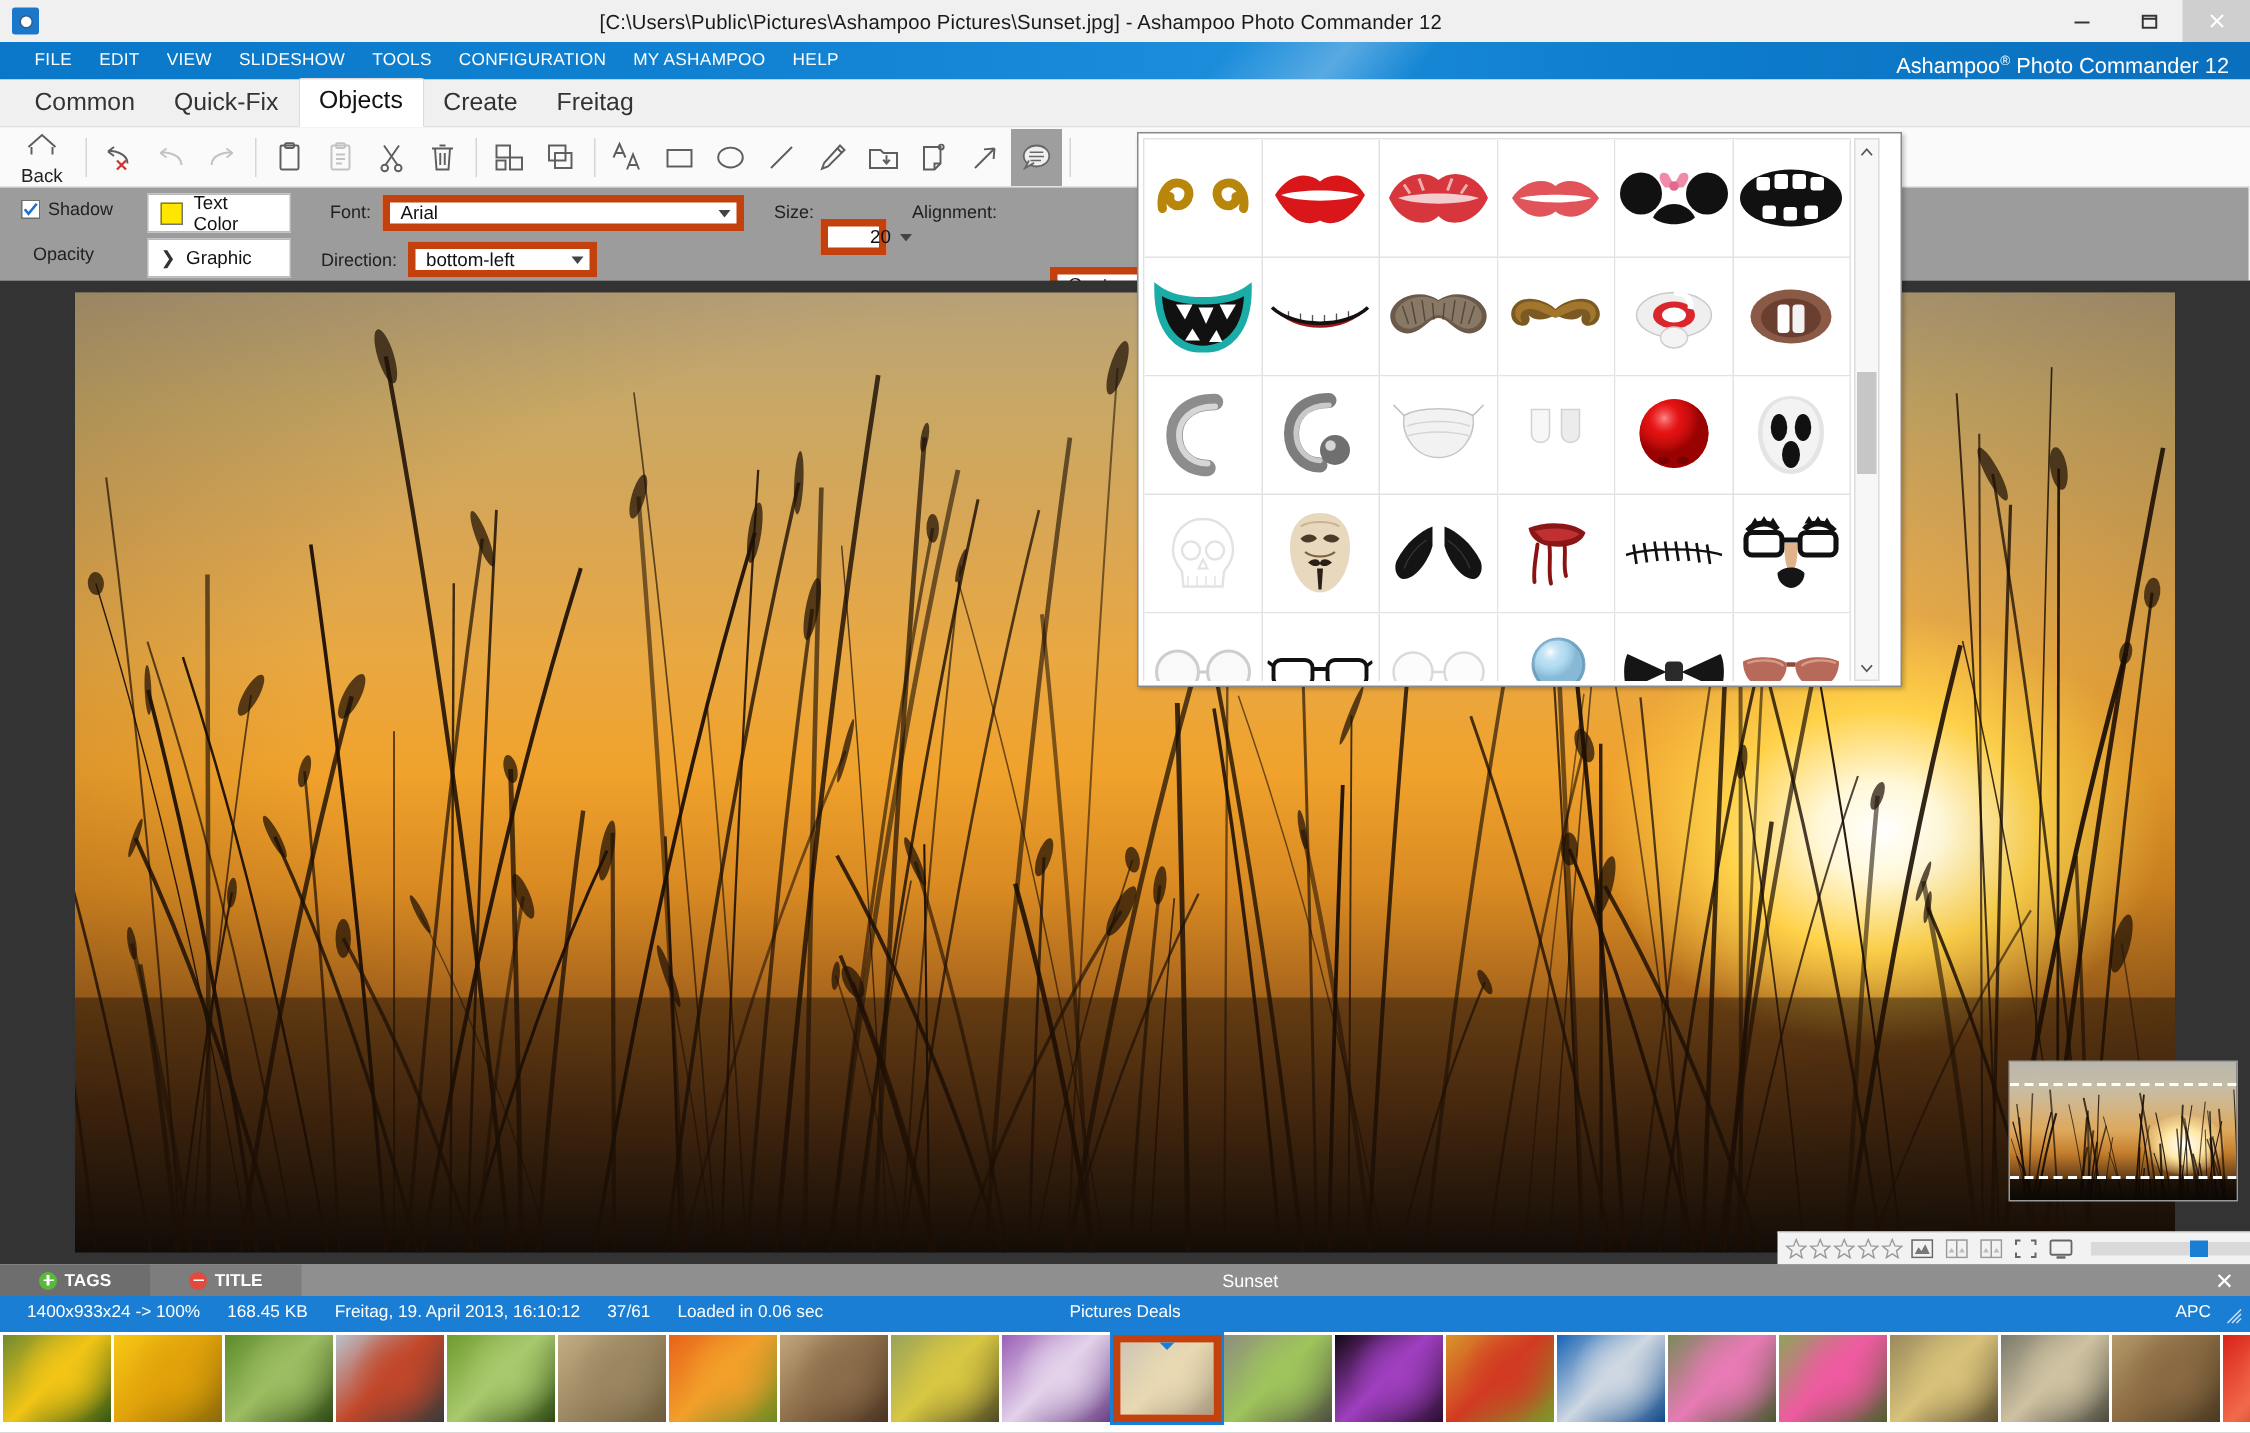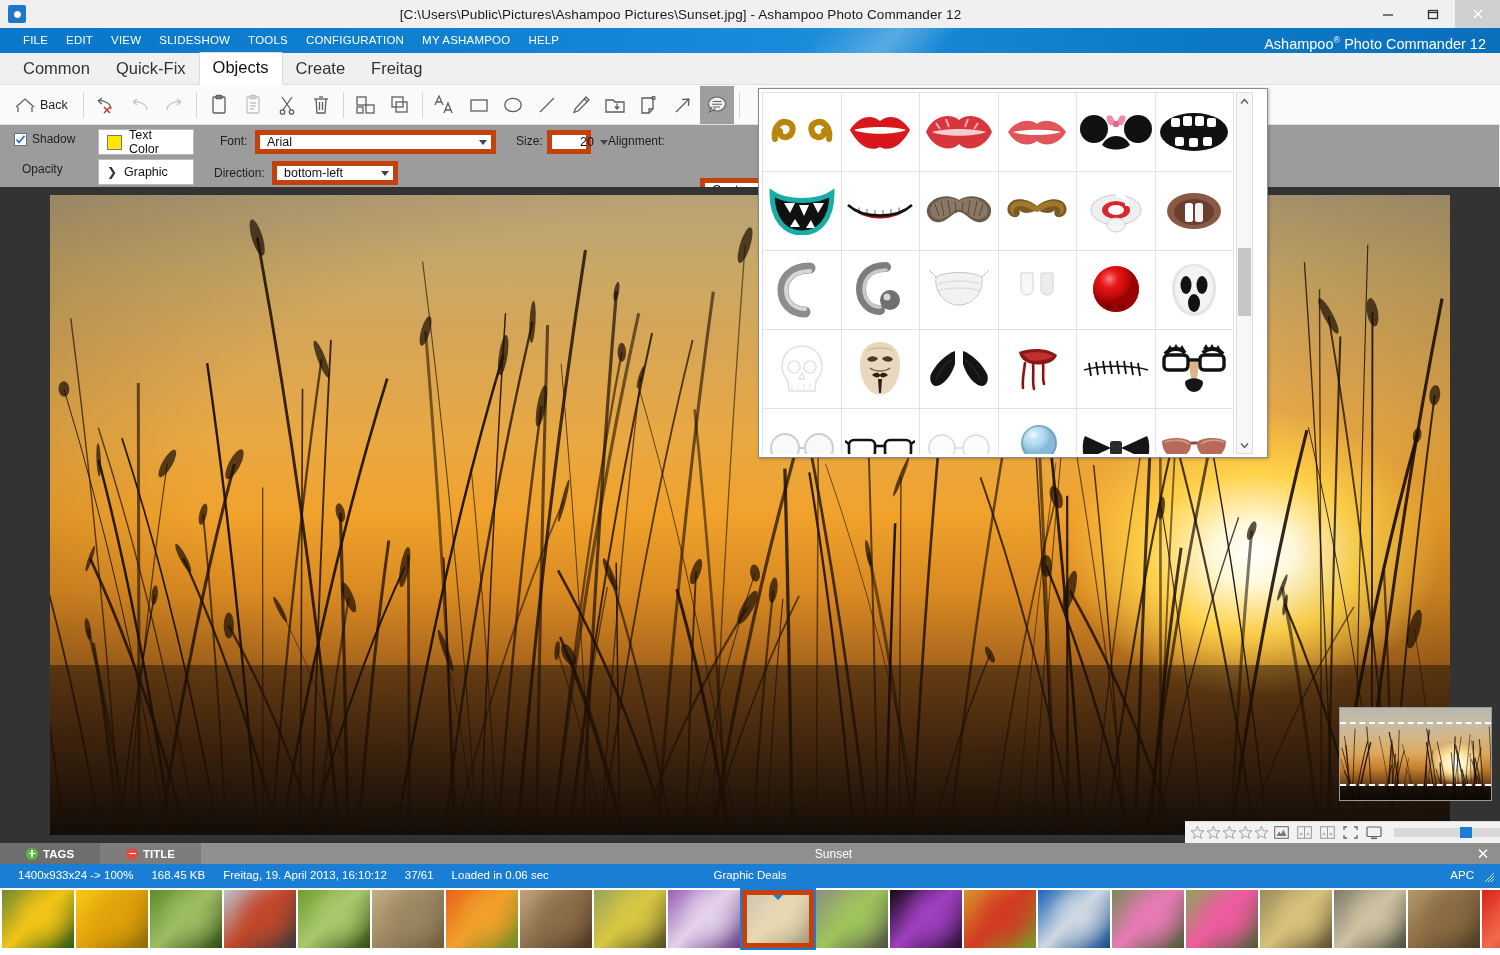--- a/index.html
+++ b/index.html
@@ -68,21 +68,21 @@
 
   
   .toolbar {
     position: absolute; left: 0; top: 85px; width: 1500px; height: 40px;
     background: #fafafa; display: flex; align-items: center;
     border-bottom: 1px solid #e3e3e3;
   }
   .tb-btn {
     width: 34px; height: 38px; display: flex; align-items: center; justify-content: center;
   }
-  .tb-btn.wide { width: auto; padding: 0 10px 0 6px; gap: 4px; font-size: 12.5px; color: #222; }
+  .tb-btn.wide { width: auto; padding: 0 10px 0 6px; gap: 4px; font-size: 12.5px; color: #222; flex-direction: column; }
   .tb-btn.disabled svg { opacity: .35; }
   .tb-btn.selected { background: #9e9e9e; }
   .tb-sep { width: 1px; height: 26px; background: #d6d6d6; margin: 0 5px; }
   .tb-icon { stroke: #5e5e5e; stroke-width: 1.3; fill: none; }
 
   
   .optionsbar {
     position: absolute; left: 0; top: 125px; width: 1499px; height: 62px;
     background: #9c9c9c;
   }
@@ -428,21 +428,21 @@
       <span class="opt-label">Font:</span>
     </div>
     <div class="sel" style="position:absolute; left:255px; top:5px; width:241px;">
       <span>Arial</span>
       <span class="caret"></span>
     </div>
 
     <div class="opt-row" style="left:516px; top:9px;">
       <span class="opt-label">Size:</span>
     </div>
-    <div class="sel" style="position:absolute; left:547px; top:5px; width:44px;padding-left:28px;">
+    <div class="sel" style="position:absolute; left:547px; top:21px; width:44px;padding-left:28px;">
       <span>20</span>
       <span class="caret"></span>
     </div>
 
     <div class="opt-row" style="left:608px; top:9px;">
       <span class="opt-label">Alignment:</span>
     </div>
     <div class="sel" style="position:absolute; left:700px; top:5px; width:68px;margin-top:48px;">
       <span>Center</span>
       <span class="caret"></span>
@@ -1047,21 +1047,21 @@
     <div class="tags-center">Sunset</div>
     <div class="tags-close">✕</div>
   </div>
 
   <div class="statusbar">
     <span class="st">1400x933x24 -&gt; 100%</span>
     <span class="st">168.45 KB</span>
     <span class="st">Freitag, 19. April 2013, 16:10:12</span>
     <span class="st">37/61</span>
     <span class="st">Loaded in 0.06 sec</span>
-    <span class="st-center">Graphic Deals</span>
+    <span class="st-center">Pictures Deals</span>
     <span class="st-right">APC</span>
     <svg class="grip" viewBox="0 0 12 12">
         <path d="M11 5 L5 11 M11 8 L8 11 M11 2 L2 11" stroke="#cfe4f7" stroke-width="1" fill="none"></path>
       </svg>
   </div>
 
   <div class="filmstrip" id="filmstrip">
       <div class="thumb" style="background: linear-gradient(135deg, rgb(109, 138, 46) 0%, rgb(242, 197, 22) 48%, rgb(47, 87, 20) 100%);">
         <div style="position: absolute; inset: 0px; background: radial-gradient(circle at 58% 46%, rgb(242, 197, 22) 0%, rgba(0, 0, 0, 0) 62%);"></div>
       </div>

